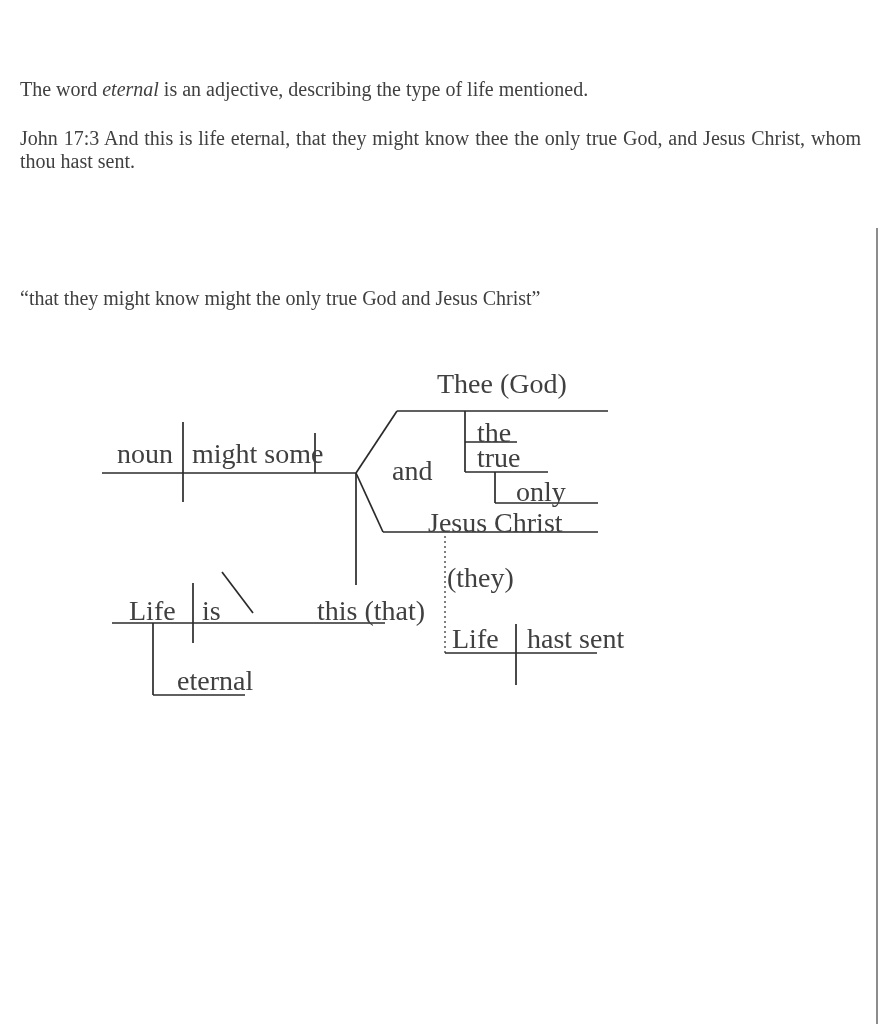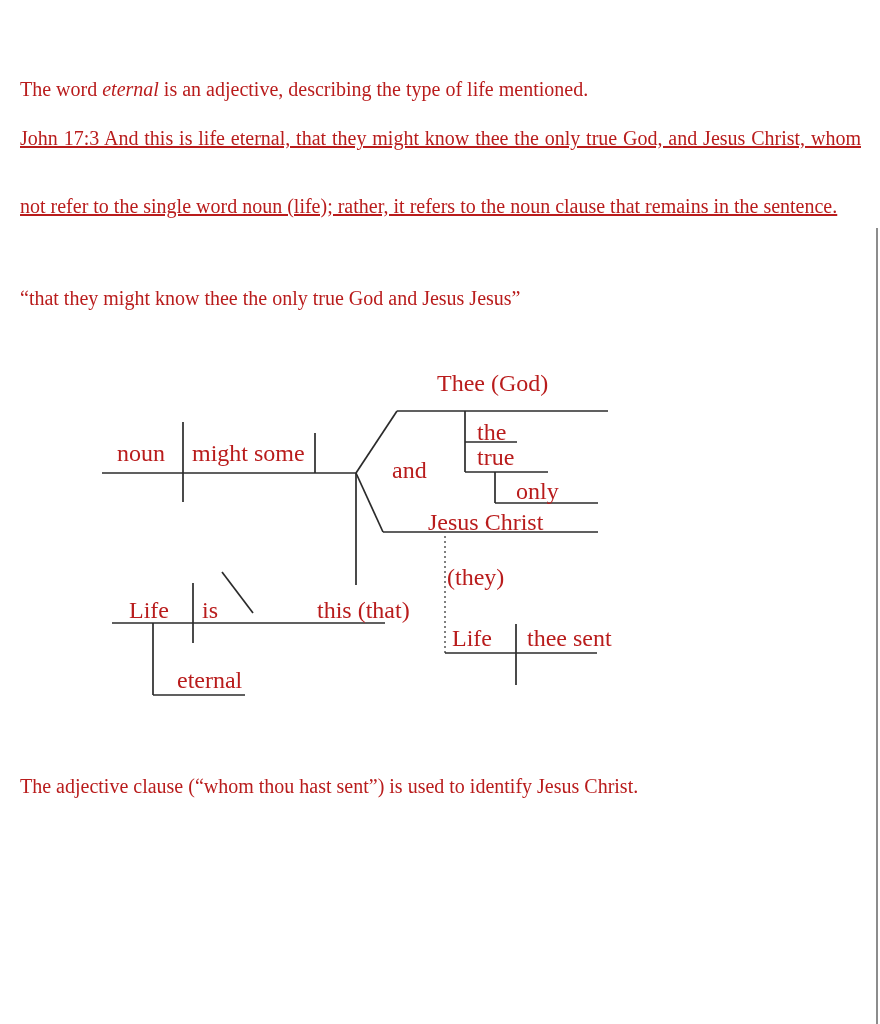--- a/index.html
+++ b/index.html
@@ -2,42 +2,42 @@
 <html><head>
 <meta charset="utf-8">
 <style>
   html, body { margin: 0; padding: 0; background: #ffffff; }
   .page {
     position: relative;
     width: 880px;
     height: 1024px;
     background: #ffffff;
     font-family: "Liberation Serif", "DejaVu Serif", serif;
-    color: #b91c1c;
+    color: #404040;
     overflow: hidden;
   }
   .para {
     position: absolute;
     left: 20px;
     width: 841px;
     font-size: 20px;
     line-height: 23px;
   }
-  .line { display: block; text-decoration: underline; }
+  .line { display: block; }
   .just { text-align: justify; text-align-last: justify; }
   .para em { font-style: italic; }
   svg.diagram-lines {
     position: absolute;
     left: 0; top: 0;
     width: 880px; height: 1024px;
     pointer-events: none;
   }
   .lbl {
     position: absolute;
-    font-size: 24px;
+    font-size: 28px;
     line-height: 23px;
     white-space: nowrap;
   }
 </style>
 </head>
 <body>
 
 <div class="page">
 
   <svg class="diagram-lines" viewBox="0 0 880 1024" xmlns="http://www.w3.org/2000/svg">
@@ -71,39 +71,38 @@
       <line x1="153" y1="695" x2="245" y2="695"></line>
     </g>
 
     <line stroke="#4f4f4f" stroke-width="1.3" x1="877" y1="228" x2="877" y2="1024"></line>
   </svg>
 
   <div class="para" style="top:78px"><span>The word </span><em>eternal</em><span> is an adjective, describing the type of life mentioned.</span></div>
 
   <div class="para" style="top:127px">
     <span class="line just">John 17:3 And this is life eternal, that they might know thee the only true God, and Jesus Christ, whom</span>
+    <span class="line">thou hast sent.</span>
   </div>
 
   <div class="para" style="top:195px">
-    <span class="line">not refer to the single word noun (life); rather, it refers to the noun clause that remains in the sentence.</span>
   </div>
 
-  <div class="para" style="top:287px">“that they might know thee the only true God and Jesus Jesus”</div>
+  <div class="para" style="top:287px">“that they might know might the only true God and Jesus Christ”</div>
 
-  <div class="para" style="top:775px">The adjective clause (“whom thou hast sent”) is used to identify Jesus Christ.</div>
 
   <div class="lbl" style="left:117px; top:442px">noun</div>
   <div class="lbl" style="left:192px; top:442px">might some</div>
   <div class="lbl" style="left:392px; top:459px">and</div>
   <div class="lbl" style="left:437px; top:372px">Thee (God)</div>
   <div class="lbl" style="left:477px; top:421px">the</div>
   <div class="lbl" style="left:477px; top:446px">true</div>
   <div class="lbl" style="left:516px; top:480px">only</div>
   <div class="lbl" style="left:428px; top:511px">Jesus Christ</div>
   <div class="lbl" style="left:447px; top:566px">(they)</div>
   <div class="lbl" style="left:452px; top:627px">Life</div>
-  <div class="lbl" style="left:527px; top:627px">thee sent</div>
+  <div class="lbl" style="left:527px; top:627px">hast sent</div>
   <div class="lbl" style="left:129px; top:599px">Life</div>
   <div class="lbl" style="left:202px; top:599px">is</div>
   <div class="lbl" style="left:317px; top:599px">this (that)</div>
   <div class="lbl" style="left:177px; top:669px">eternal</div>
 
 </div>
 
 </body></html>

